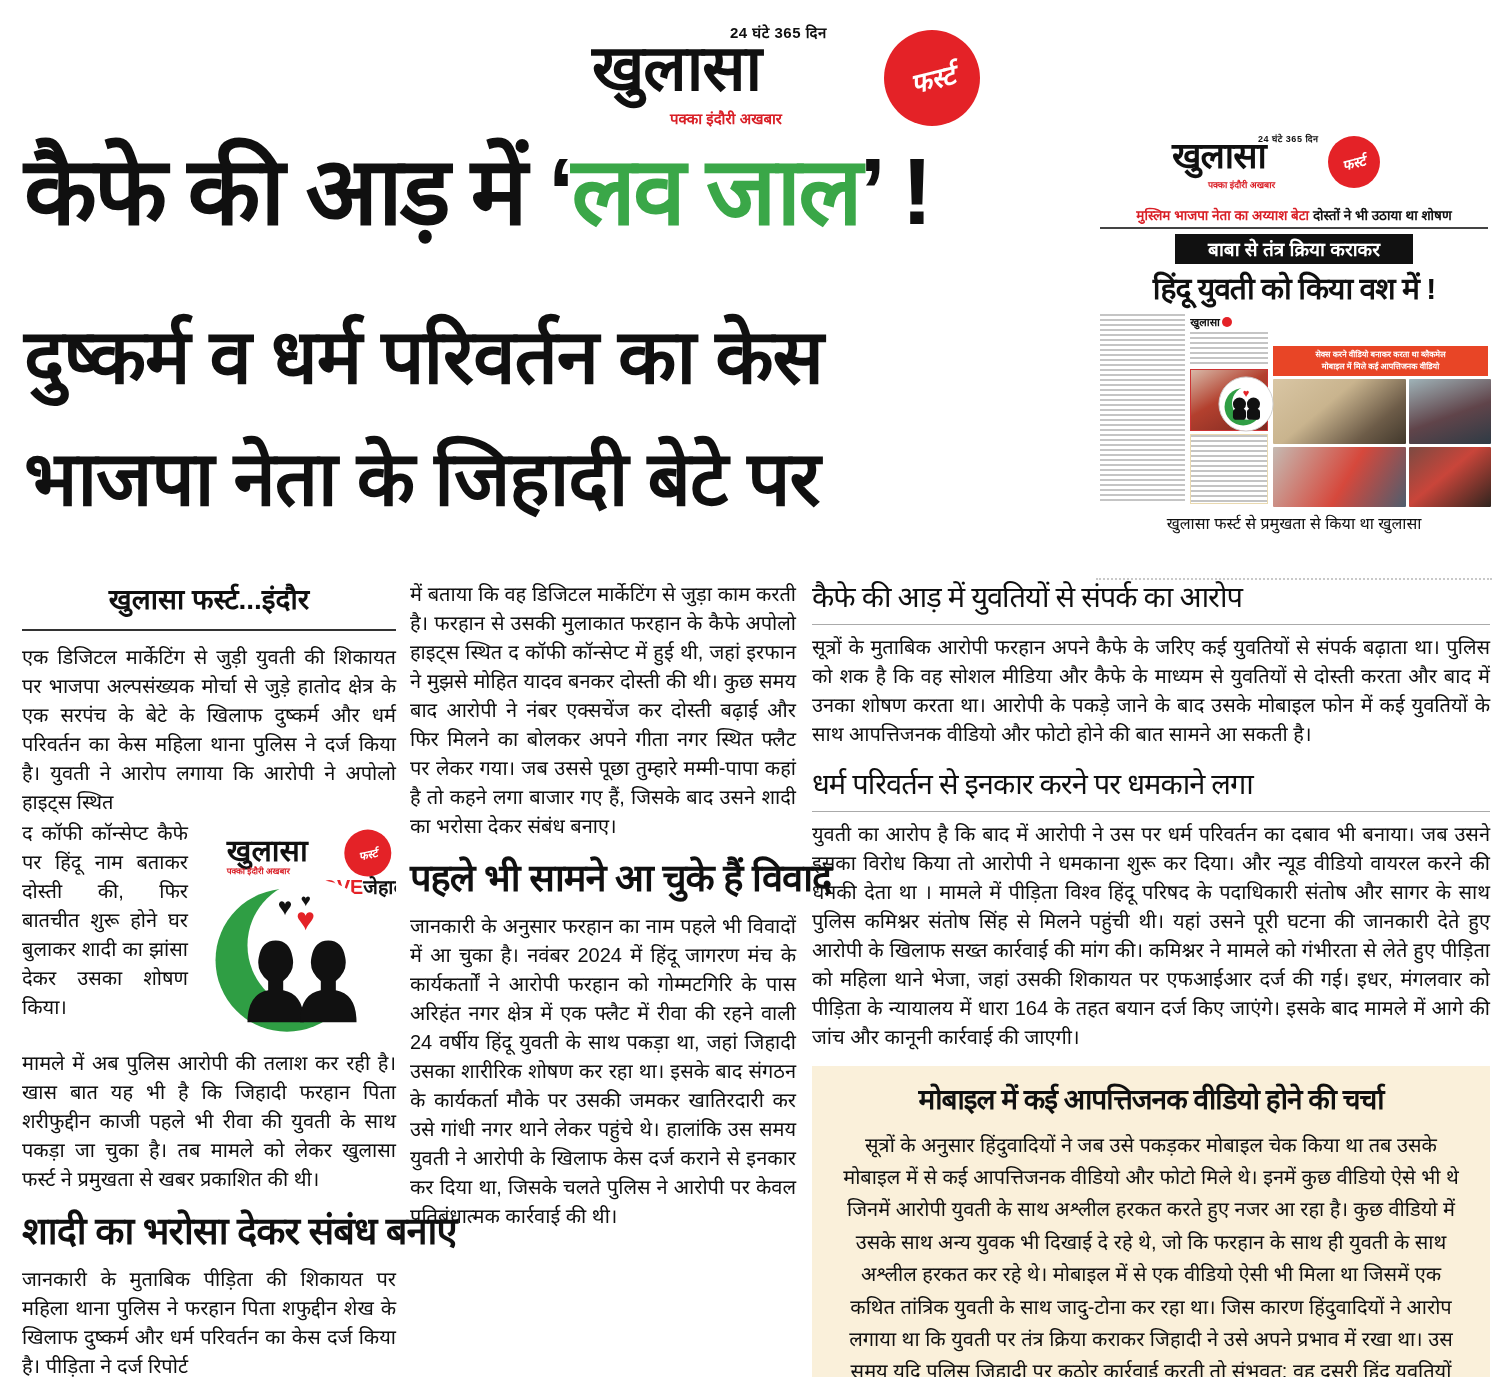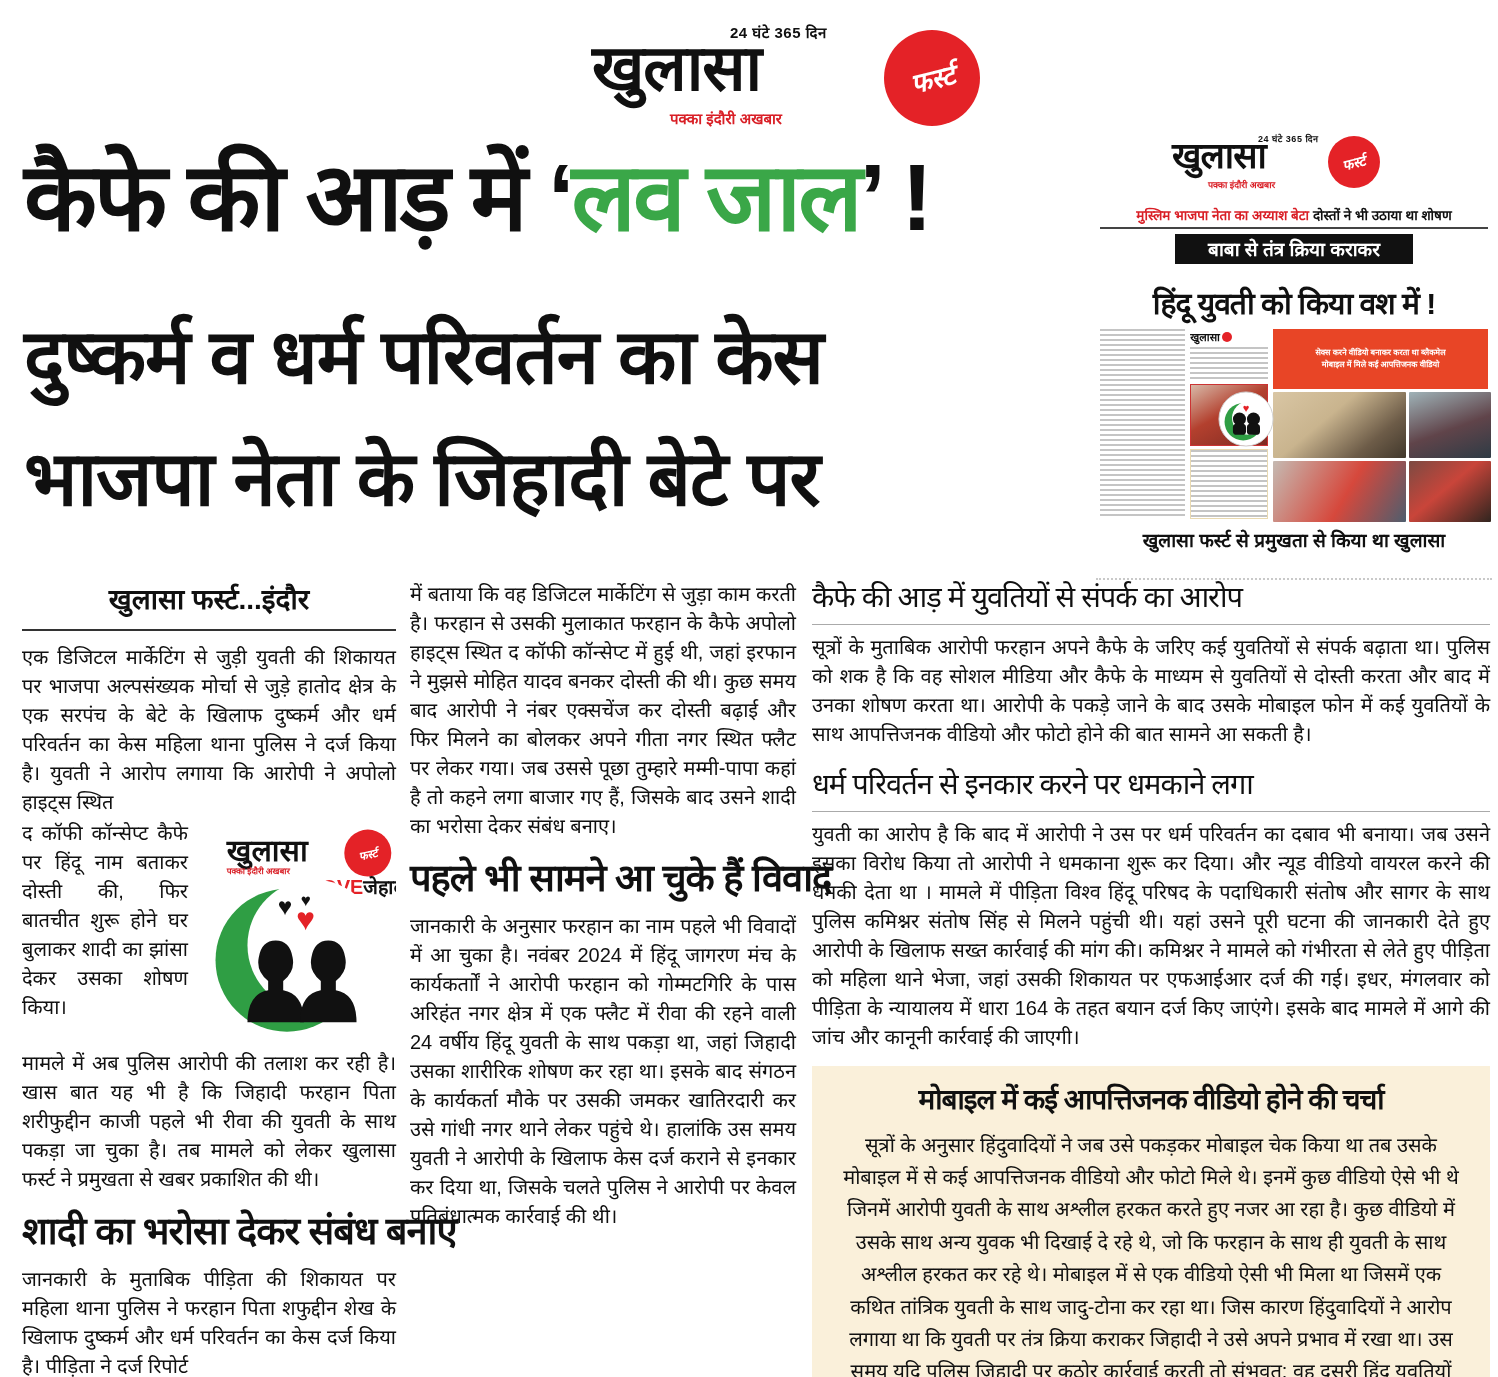--- a/index.html
+++ b/index.html
@@ -14,62 +14,62 @@
   .mast-top { position:absolute; left:138px; top:0; font-size:15px; font-weight:bold; letter-spacing:.5px; }
   .mast-title { position:absolute; left:0; top:14px; font-size:64px; font-weight:900; letter-spacing:-1px; line-height:1; }
   .mast-sub { position:absolute; left:78px; top:86px; font-size:15px; font-weight:bold; color:#d91f26; }
   .badge-circle { position:absolute; border-radius:50%; background:#e42227; display:flex; align-items:center; justify-content:center; }
   .mast-badge { left:292px; top:8px; width:96px; height:96px; }
   .badge-text { color:#fff; font-style:italic; font-weight:bold; transform:rotate(-14deg); }
   .mast-badge .badge-text { font-size:27px; }
 
   
   .headline { position:absolute; left:24px; top:142px; width:1062px; white-space:nowrap;
-              font-size:95px; font-weight:900; letter-spacing:-3px; line-height:1.05;margin-top:6px; }
+              font-size:95px; font-weight:900; letter-spacing:-3px; line-height:1.05; }
   .headline .hl-green { color:#3aa748; }
   .subheadline { position:absolute; left:24px; top:296px; width:1062px;
                  font-size:76px; font-weight:800; letter-spacing:-1px; line-height:1.6; white-space:nowrap; }
 
   
   .clipping { position:absolute; left:1096px; top:128px; width:396px; height:452px;
               background:#fff; border-bottom:2px dotted #c9c9c9; padding:2px 4px; }
   .clip-mast { position:relative; height:72px; }
   .clip-mast .mast-top { left:158px; top:2px; font-size:9px; }
   .clip-mast .mast-title { left:72px; top:8px; font-size:36px; }
   .clip-mast .mast-sub { left:108px; top:48px; font-size:9px; }
   .clip-badge { left:228px; top:6px; width:52px; height:52px; }
   .clip-badge .badge-text { font-size:14px; }
   .clip-kicker { text-align:center; font-size:13.5px; font-weight:bold; padding:4px 0 3px;
                  border-bottom:2px solid #444; white-space:nowrap; }
   .clip-kicker .k-red { color:#d91f26; }
   .clip-banner-wrap { text-align:center; margin-top:5px; }
   .clip-banner { display:inline-block; background:#111; color:#fff; font-weight:bold;
                  font-size:19px; padding:2px 33px; }
-  .clip-head { text-align:center; font-size:30px; font-weight:900; letter-spacing:-1px; margin-top:18px; white-space:nowrap; }
+  .clip-head { text-align:center; font-size:30px; font-weight:900; letter-spacing:-1px; margin-top:3px; white-space:nowrap; }
   .clip-body { position:relative; height:190px; margin-top:6px; display:flex; gap:5px; }
   .fake-lines { background:repeating-linear-gradient(to bottom,#8a8a8a 0 2px,transparent 2px 5px); opacity:.5; }
   .clip-colA { width:22%; }
   .clip-colB { width:20%; display:flex; flex-direction:column; gap:3px; }
   .clip-mini-logo { display:flex; align-items:center; gap:2px; font-size:11px; font-weight:900; }
   .clip-mini-dot { width:10px; height:10px; border-radius:50%; background:#e42227; }
   .clip-colB .fl1 { height:34px; }
   .clip-photo-s { height:62px; border:1px solid #c33;
        background:linear-gradient(150deg,#d8b9a8 0%,#b3402e 45%,#7e2a22 100%); }
   .clip-colB .fl2 { flex:1; border:1px solid #d4b463; padding:2px; }
   .clip-colC { flex:1; display:flex; flex-direction:column; gap:3px; }
   .clip-photo-banner { background:#e84526; color:#fff; text-align:center; font-size:8px;
-       font-weight:bold; line-height:1.5; padding:18px 2px; }
+       font-weight:bold; line-height:1.5; padding:3px 2px;margin-top:32px; }
   .clip-photo-grid { flex:1; display:grid; grid-template-columns:62% 38%; grid-template-rows:52% 48%; gap:3px; }
   .ph { border-radius:1px; }
   .ph1 { background:linear-gradient(140deg,#d9c6a4 0%,#c9b48e 40%,#6d5c48 75%,#41382c 100%); }
   .ph2 { background:linear-gradient(160deg,#9fb3b8 0%,#60444a 55%,#2e3b45 100%); }
   .ph3 { background:linear-gradient(120deg,#c5bab2 0%,#d6483c 55%,#4e5e6e 100%); }
   .ph4 { background:linear-gradient(140deg,#7c4a42 0%,#c9453a 45%,#30251f 100%); }
   .clip-logo-overlay { position:absolute; left:118px; top:62px; width:56px; height:56px; }
-  .clip-caption { text-align:center; font-size:19px; font-weight:700; margin-top:8px; letter-spacing:0; }
+  .clip-caption { text-align:center; font-size:16px; font-weight:400; margin-top:8px; letter-spacing:0; }
 
   
   .col { position:absolute; top:580px; font-size:20px; line-height:1.45; text-align:justify; }
   .col-1 { left:22px;  width:374px; }
   .col-2 { left:410px; width:386px; }
   .col-3 { left:812px; width:678px; top:576px; }
   .dateline { text-align:center; font-size:28px; font-weight:800; padding-bottom:8px;
               border-bottom:2px solid #333; margin-bottom:12px; }
   .para { margin-bottom:2px; }
   .wrap-row { display:flex; gap:20px; margin:2px 0 2px; }

